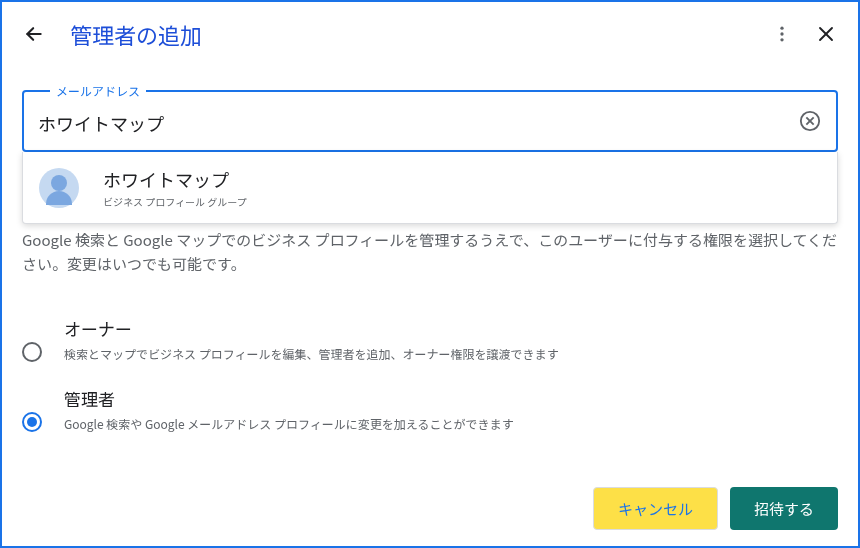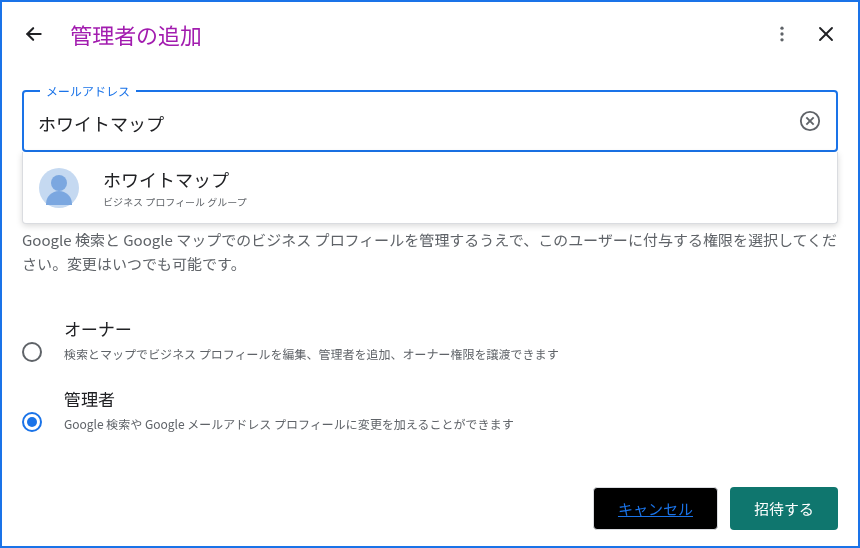--- a/index.html
+++ b/index.html
@@ -25,21 +25,21 @@
     .back-arrow {
       cursor: pointer;
       width: 24px;
       height: 24px;
       display: flex;
       align-items: center;
       justify-content: center;
     }
     .title {
       font-size: 22px;
-      color: #a21caf;
+      color: #1d4ed8;
       flex: 1;
     }
     .header-actions {
       display: flex;
       gap: 20px;
       align-items: center;
     }
     .more-icon, .close-icon {
       cursor: pointer;
       width: 24px;
@@ -54,21 +54,21 @@
     .input-container {
       position: relative;
       border: 2px solid #1a73e8;
       border-radius: 4px;
       margin-top: 24px;
       padding: 18px 14px 14px 14px;
     }
     .input-label {
       position: absolute;
       top: -10px;
-      left: 16px;
+      left: 26px;
       background: #fff;
       padding: 0 6px;
       font-size: 12px;
       color: #1a73e8;
     }
     .input-field {
       border: none;
       outline: none;
       font-size: 18px;
       width: calc(100% - 40px);
@@ -202,24 +202,23 @@
       gap: 12px;
     }
     .btn {
       padding: 10px 24px;
       font-size: 15px;
       border-radius: 4px;
       cursor: pointer;
       font-family: inherit;
     }
     .btn-cancel {
-      background: #000000;
+      background: #fde047;
       border: 1px solid #dadce0;
       color: #1a73e8;
-      text-decoration: underline;
     }
     .btn-primary {
       background: #0f766e;
       border: none;
       color: #fff;
     }
   </style>
 </head>
 <body>
 

